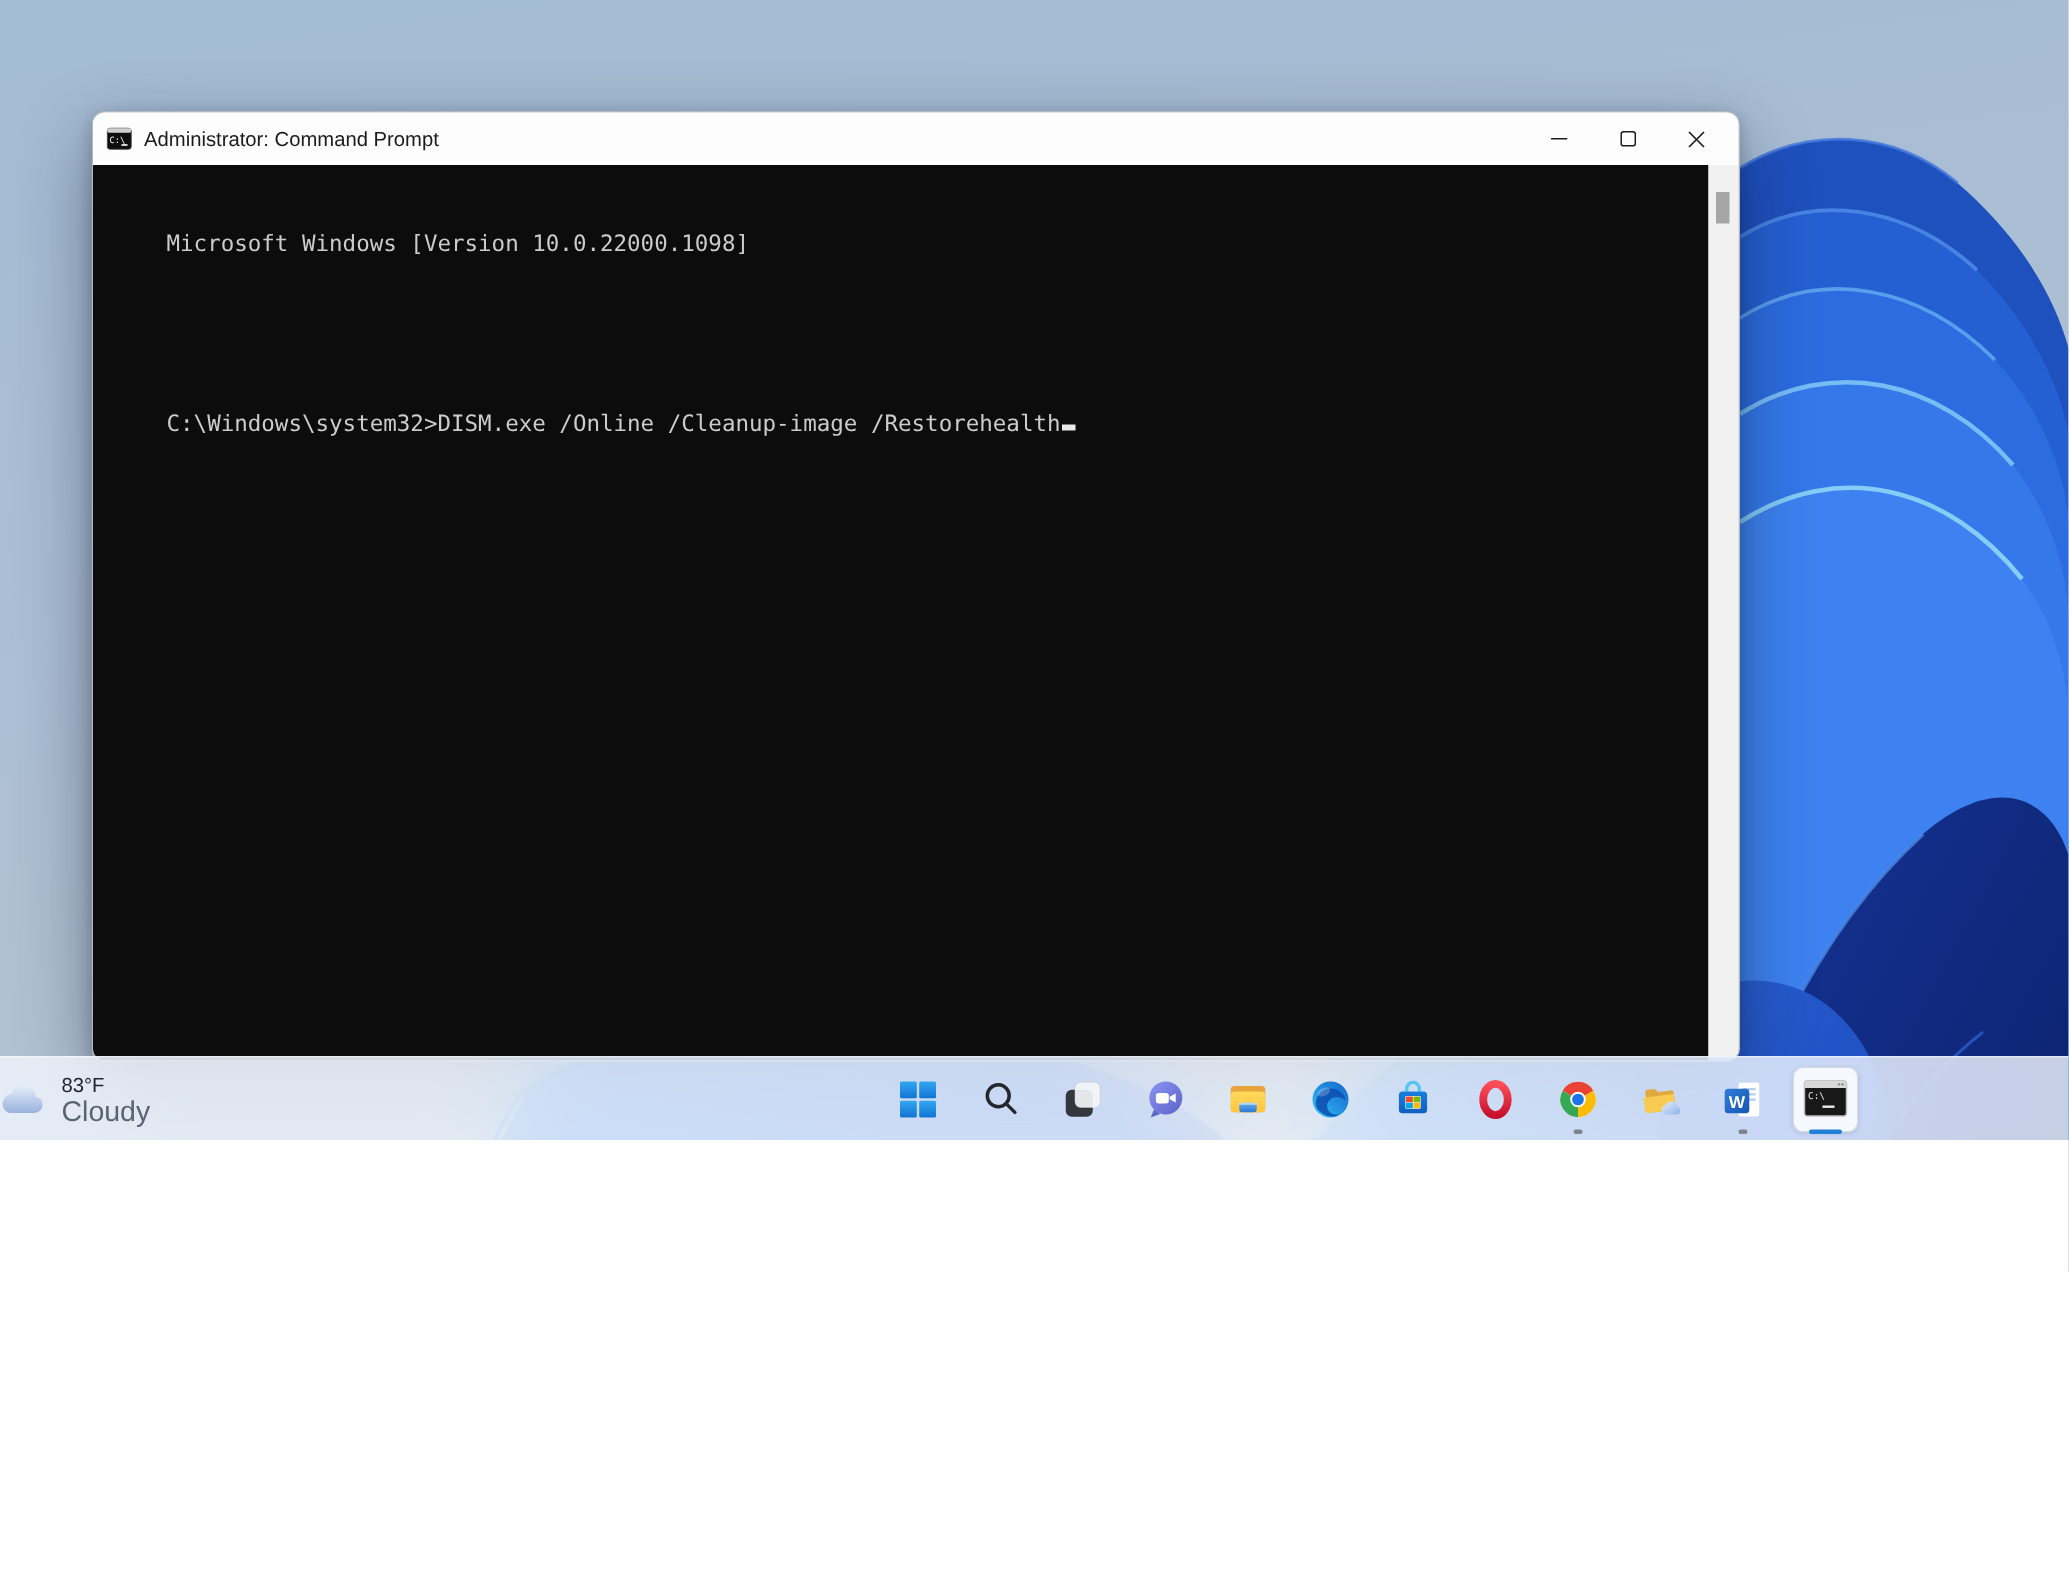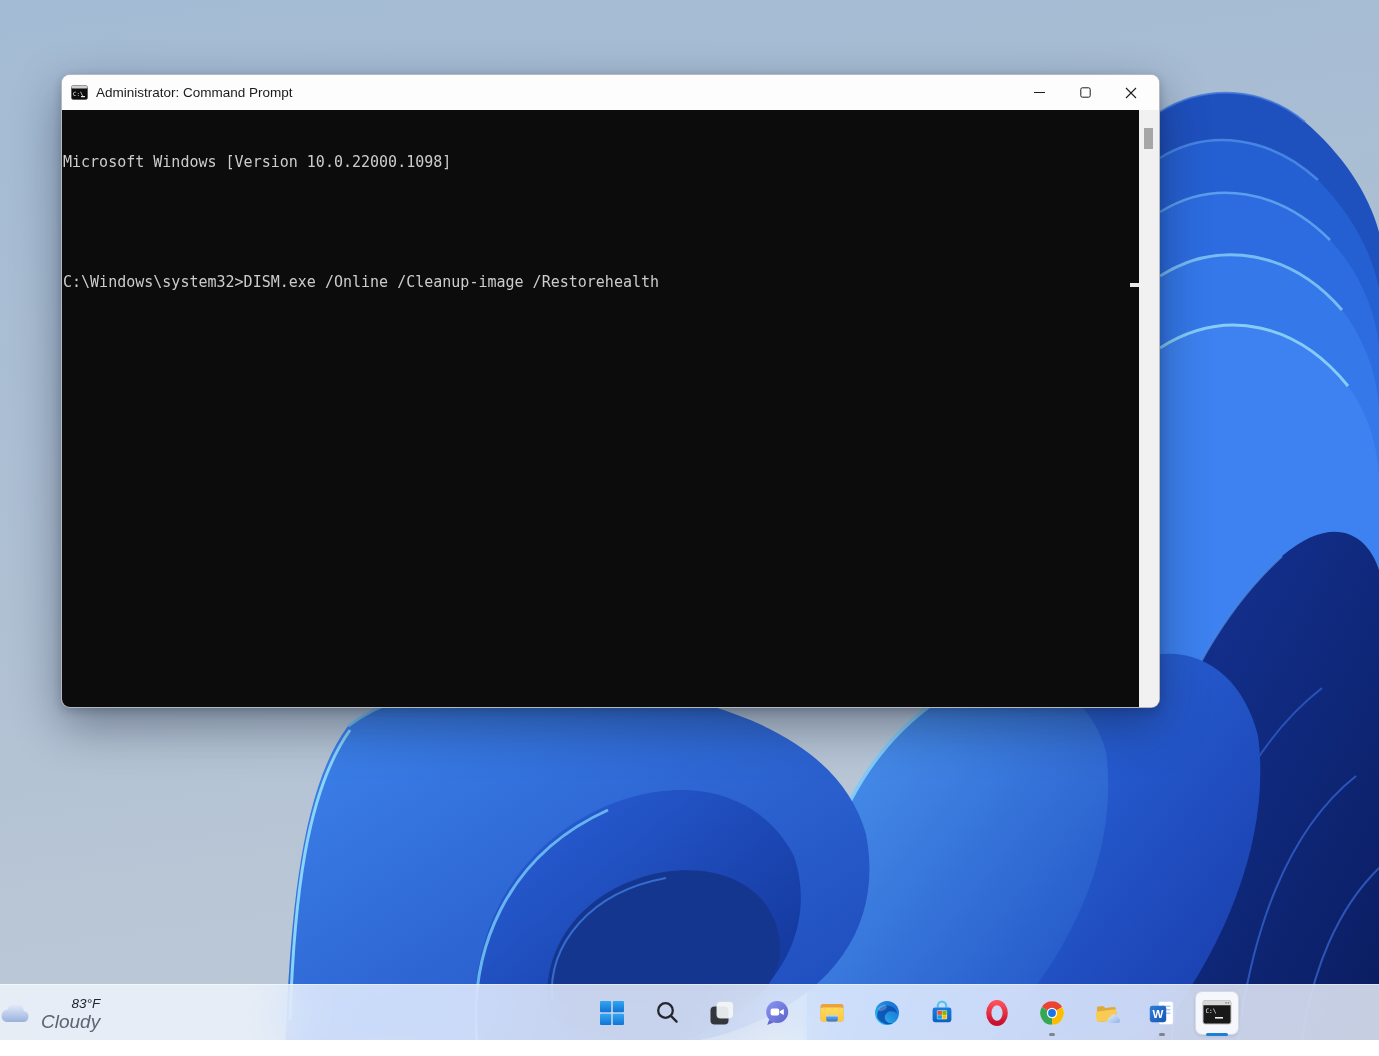--- a/index.html
+++ b/index.html
@@ -1,18 +1,18 @@
 <!DOCTYPE html>
 <html><head>
 <meta charset="utf-8">
 <style>
   * { margin:0; padding:0; box-sizing:border-box; }
   html,body { width:1379px; height:1056px; overflow:hidden; }
   #screen {
-    position:relative; width:1379px; height:1040px; overflow:hidden;
+    position:relative; width:1379px; height:760px; overflow:hidden;
     background:#AEC0D3; font-family:"Liberation Sans",sans-serif;
   }
   #wallpaper { position:absolute; left:0; top:0; z-index:0; }
 
   
   #cmd-window {
     position:absolute; left:61px; top:74px; width:1099px; height:634px;
     border-radius:9px; overflow:hidden; background:#FDFDFD; z-index:10;
     display:flex; flex-direction:column;
     border:1px solid rgba(60,70,90,.38);
@@ -23,37 +23,37 @@
   .title { margin-left:8px; font-size:13.5px; color:#1B1B1B; }
   .controls { margin-left:auto; display:flex; height:100%; margin-right:5px; }
   .ctrl { width:46px; height:100%; display:flex; align-items:center; justify-content:center;
           background:transparent; border:none; cursor:default; }
   .win-body { flex:1; display:flex; min-height:0; }
   .terminal {
     flex:1; background:#0C0C0C; color:#CCCCCC; padding:2px 0 0 1px;
     font-family:"DejaVu Sans Mono","Liberation Mono",monospace;
     font-size:15px; line-height:20px; white-space:pre;
   }
-  .tline { height:20px; }
-  .cmdline { display:flex; align-items:baseline;justify-content:space-between; }
+  .tline { height:20px;padding-left:48px; }
+  .cmdline { display:flex; align-items:baseline; }
   .cursor { display:inline-block; width:9px; height:4px; background:#E9E9E9; margin-left:1px; }
   .vscrollbar { flex:0 0 20px; background:#F1F1F1; position:relative; }
   .vthumb { position:absolute; left:5px; top:18px; width:9px; height:21px; background:#A6A6A6; }
 
   
   #taskbar {
     position:absolute; left:0; right:0; bottom:0; height:56px; z-index:20;
     background:rgba(240,245,251,.82);
     backdrop-filter:blur(28px) saturate(1.4);
     -webkit-backdrop-filter:blur(28px) saturate(1.4);
     border-top:1px solid rgba(255,255,255,.5);
   }
   .weather { position:absolute; left:-14px; top:0; height:100%; display:flex; align-items:center;
              gap:7px; padding:0 10px; border:none; background:transparent; }
-  .wtext { text-align:right;font-style:italic; }
+  .wtext { text-align:left; }
   .temp { font-size:13.5px; color:#20252E; line-height:18px; }
   .cond { font-size:19px; color:#5A6472; line-height:18px; }
   .tb-icons { position:absolute; left:590px; top:0; height:100%; display:flex; gap:11px; align-items:center; }
   .tb-btn { width:44px; height:48px; border:none; background:transparent; border-radius:6px;
             display:flex; align-items:center; justify-content:center; position:relative; cursor:default; }
   .tb-card { width:44px; height:44px; display:flex; align-items:center; justify-content:center;
              background:rgba(253,254,255,.85); border:1px solid rgba(130,140,160,.28);
              border-radius:7px; box-shadow:0 1px 3px rgba(30,40,60,.12); }
   .dot  { position:absolute; bottom:1px; left:50%; transform:translateX(-50%);
           width:6px; height:3px; border-radius:2px; background:#7E838C; }

